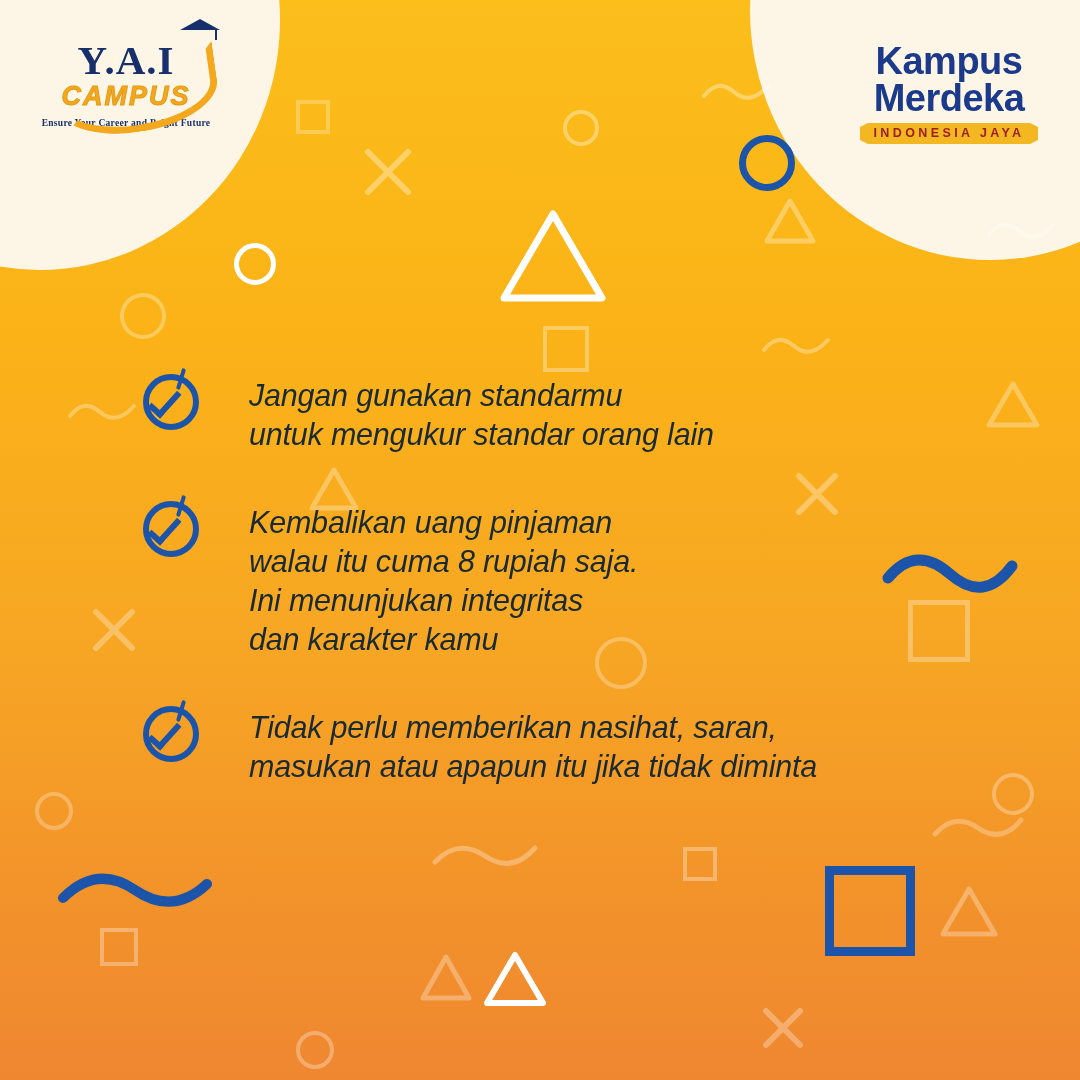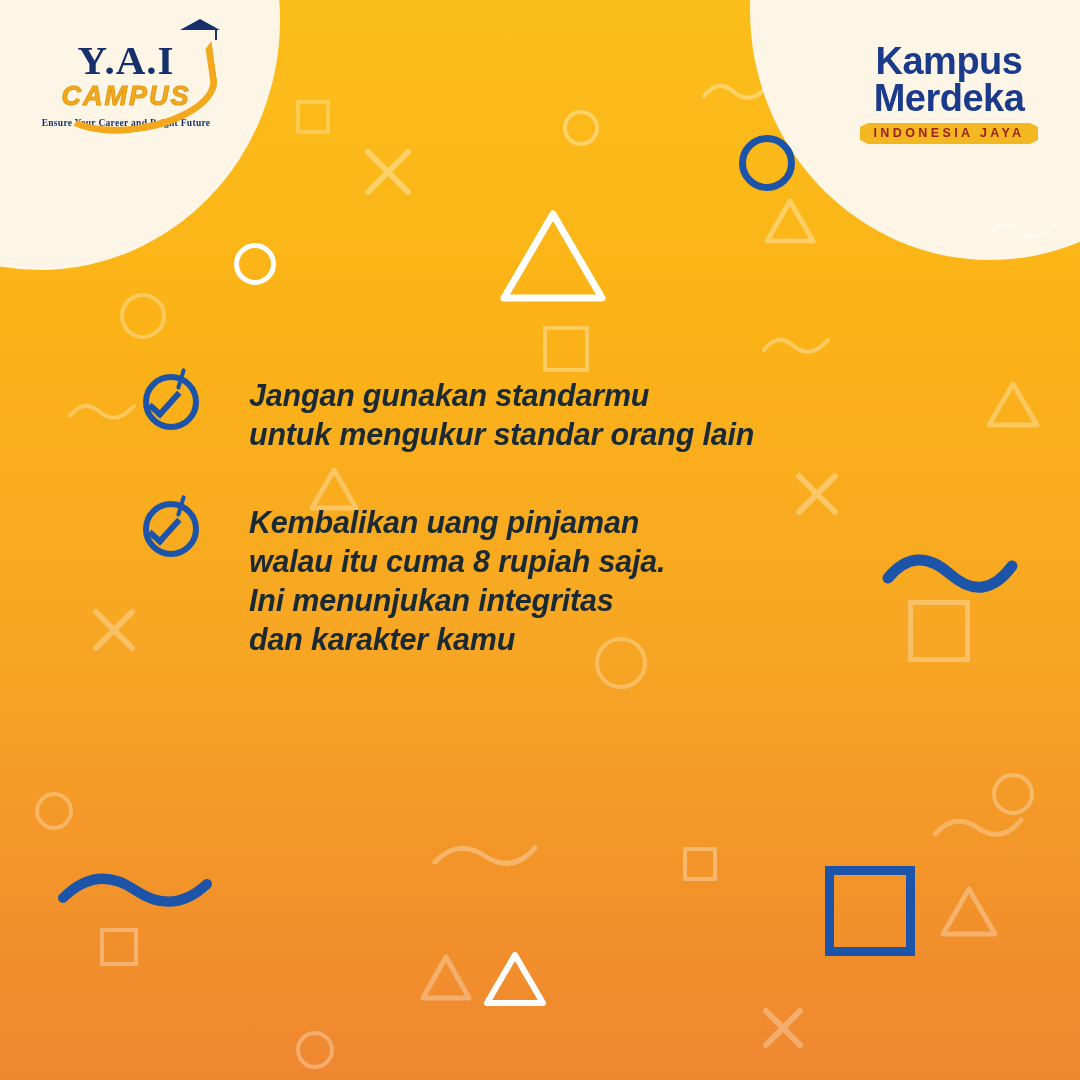--- a/index.html
+++ b/index.html
@@ -208,21 +208,21 @@
     left: 36px;
     top: -6px;
     width: 4px;
     height: 22px;
     background: #1B54A8;
     transform: rotate(17deg);
     border-radius: 2px;
   }
   .bullet-text {
     font-family: "Liberation Sans", sans-serif;
-    font-weight: bold;
+    font-weight: normal;
     font-style: italic;
     font-size: 30.5px;
     line-height: 1.27;
     color: #1A2A33;
     letter-spacing: -0.2px;
     white-space: pre-line;
     padding-top: 4px;
   }
 </style>
 </head>
@@ -348,15 +348,24 @@
         <div class="ring"></div>
         <div class="tick"></div>
         <div class="flick"></div>
       </div>
       <div class="bullet-text">Kembalikan uang pinjaman
 walau itu cuma 8 rupiah saja.
 Ini menunjukan integritas
 dan karakter kamu</div>
     </div>
 
+    <div class="bullet-row">
+      <div class="check-icon">
+        <div class="ring"></div>
+        <div class="tick"></div>
+        <div class="flick"></div>
+      </div>
+      <div class="bullet-text">Tidak perlu memberikan nasihat, saran,
+masukan atau apapun itu jika tidak diminta</div>
+    </div>
 
   </div>
 </div>
 
 </body></html>

